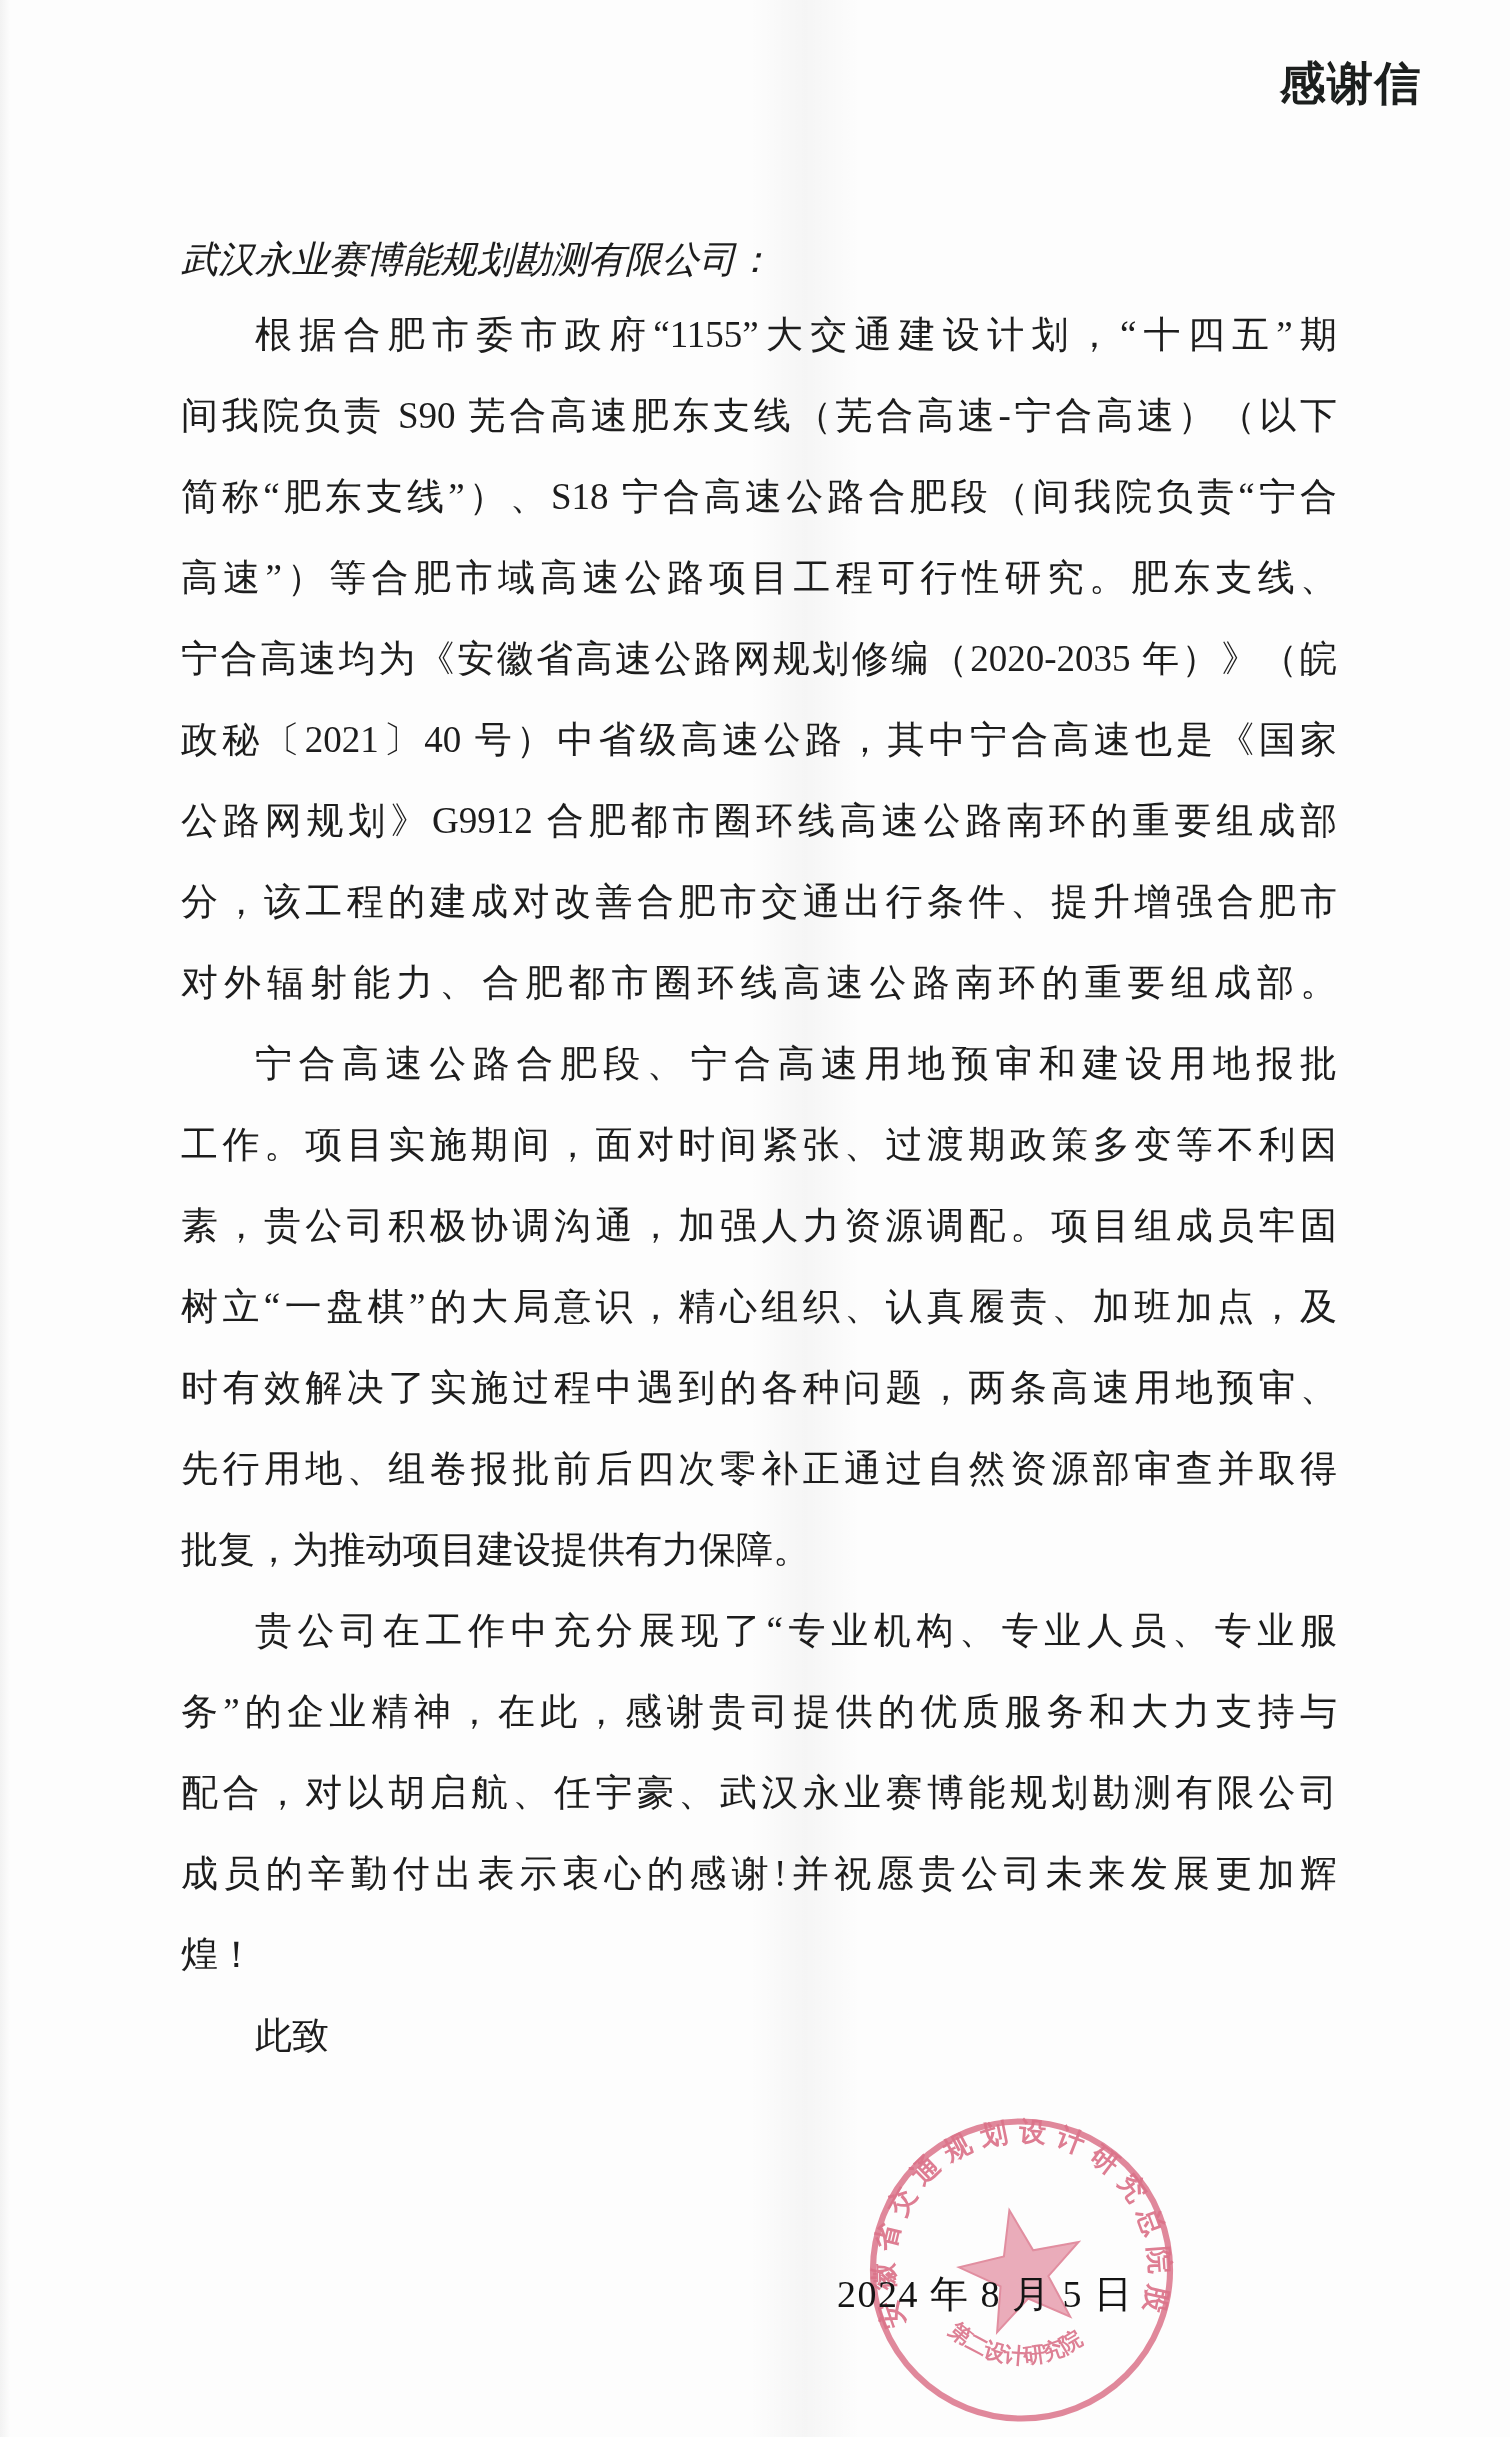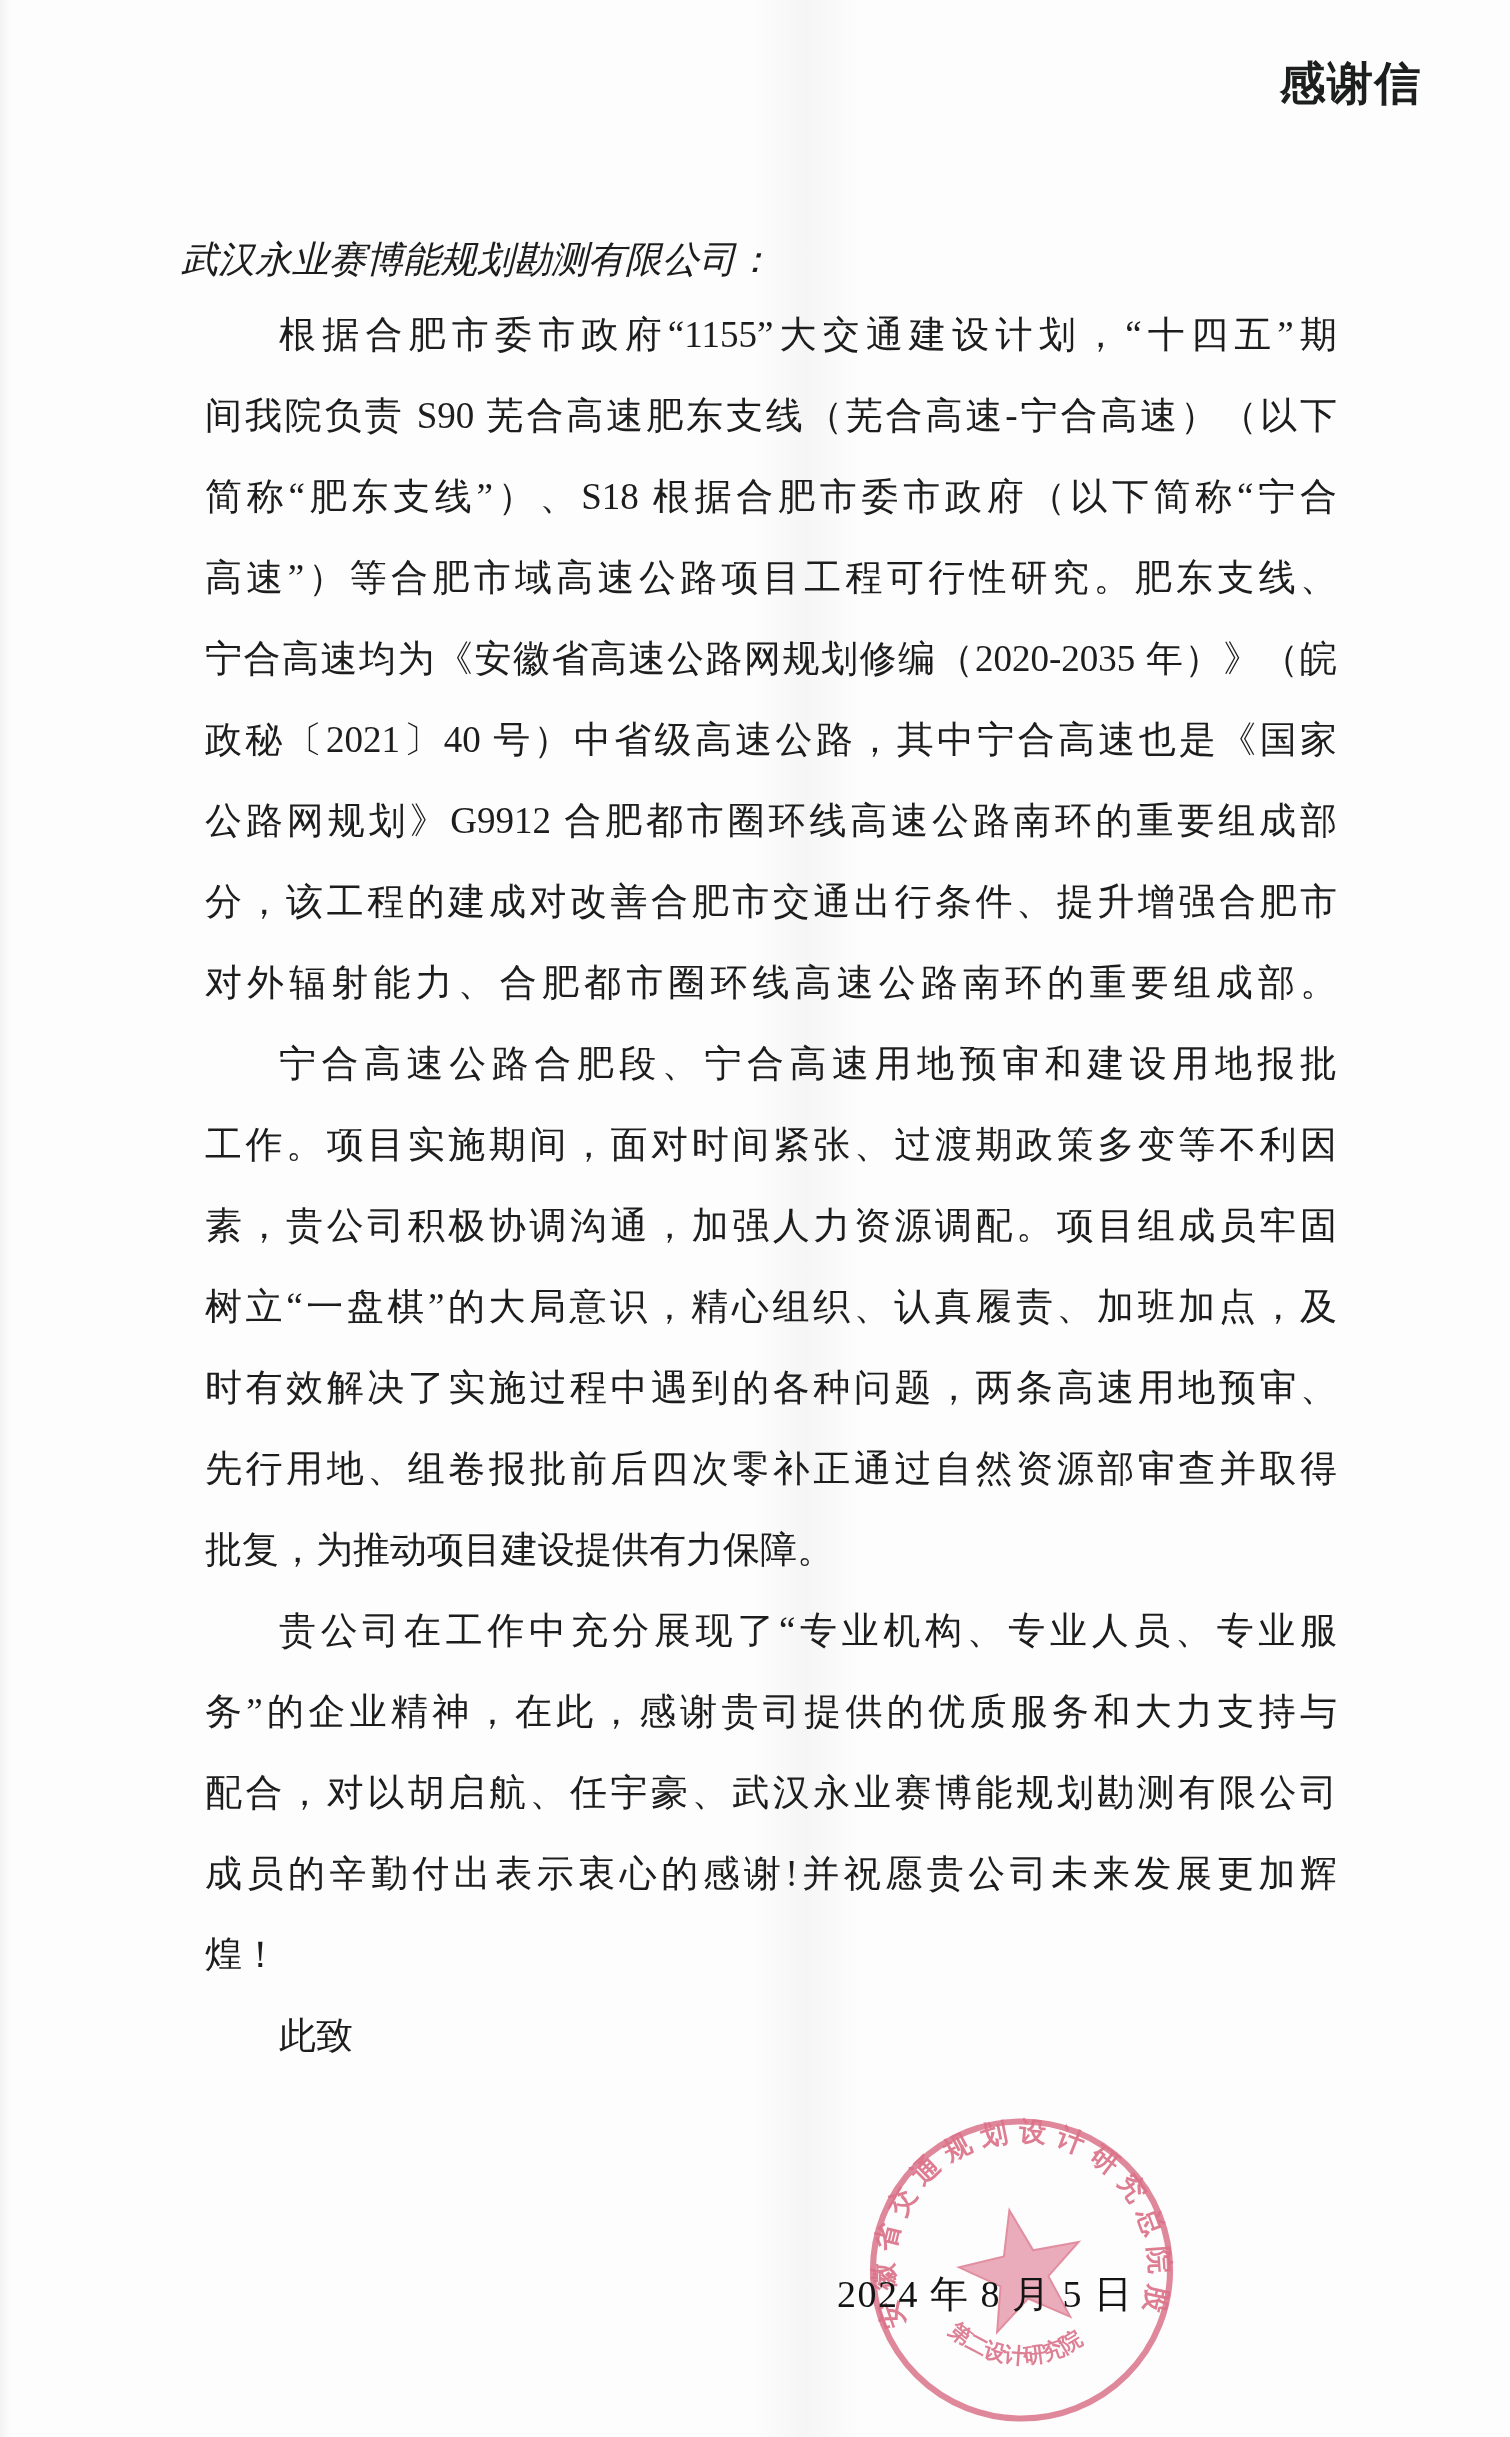--- a/index.html
+++ b/index.html
@@ -33,21 +33,20 @@
   }
   .letter-body {
     position: absolute; top: 294px; left: 181px; width: 1156px;
     font-size: 37px; line-height: 81px; color: #1d1d1d;
   }
   .letter-body .line {
     text-align: justify;
     text-align-last: justify;
     text-justify: inter-character;
     white-space: normal;
-    margin-left: 24px;
   }
   .letter-body .line.no-just { text-align-last: left; }
   .letter-body .line.indent { text-indent: 74px; }
   .date-line {
     position: absolute; top: 2269px; left: 837px;
     font-size: 38px; color: #141414; z-index: 5;
     letter-spacing: 1.5px; white-space: pre;
   }
   .seal {
     position: absolute; left: 851px; top: 2114px;
@@ -63,21 +62,21 @@
 
   <div class="scan-smudge"></div>
 
   <div class="page-title">感谢信</div>
 
   <div class="salutation">武汉永业赛博能规划勘测有限公司：</div>
 
   <div class="letter-body">
       <div class="line indent">根据合肥市委市政府“1155”大交通建设计划，“十四五”期</div>
       <div class="line">间我院负责 S90 芜合高速肥东支线（芜合高速-宁合高速）（以下</div>
-      <div class="line">简称“肥东支线”）、S18 根据合肥市委市政府（以下简称“宁合</div>
+      <div class="line">简称“肥东支线”）、S18 宁合高速公路合肥段（间我院负责“宁合</div>
       <div class="line">高速”）等合肥市域高速公路项目工程可行性研究。肥东支线、</div>
       <div class="line">宁合高速均为《安徽省高速公路网规划修编（2020-2035 年）》（皖</div>
       <div class="line">政秘〔2021〕40 号）中省级高速公路，其中宁合高速也是《国家</div>
       <div class="line">公路网规划》G9912 合肥都市圈环线高速公路南环的重要组成部</div>
       <div class="line">分，该工程的建成对改善合肥市交通出行条件、提升增强合肥市</div>
       <div class="line">对外辐射能力、合肥都市圈环线高速公路南环的重要组成部。</div>
       <div class="line indent">宁合高速公路合肥段、宁合高速用地预审和建设用地报批</div>
       <div class="line">工作。项目实施期间，面对时间紧张、过渡期政策多变等不利因</div>
       <div class="line">素，贵公司积极协调沟通，加强人力资源调配。项目组成员牢固</div>
       <div class="line">树立“一盘棋”的大局意识，精心组织、认真履责、加班加点，及</div>

